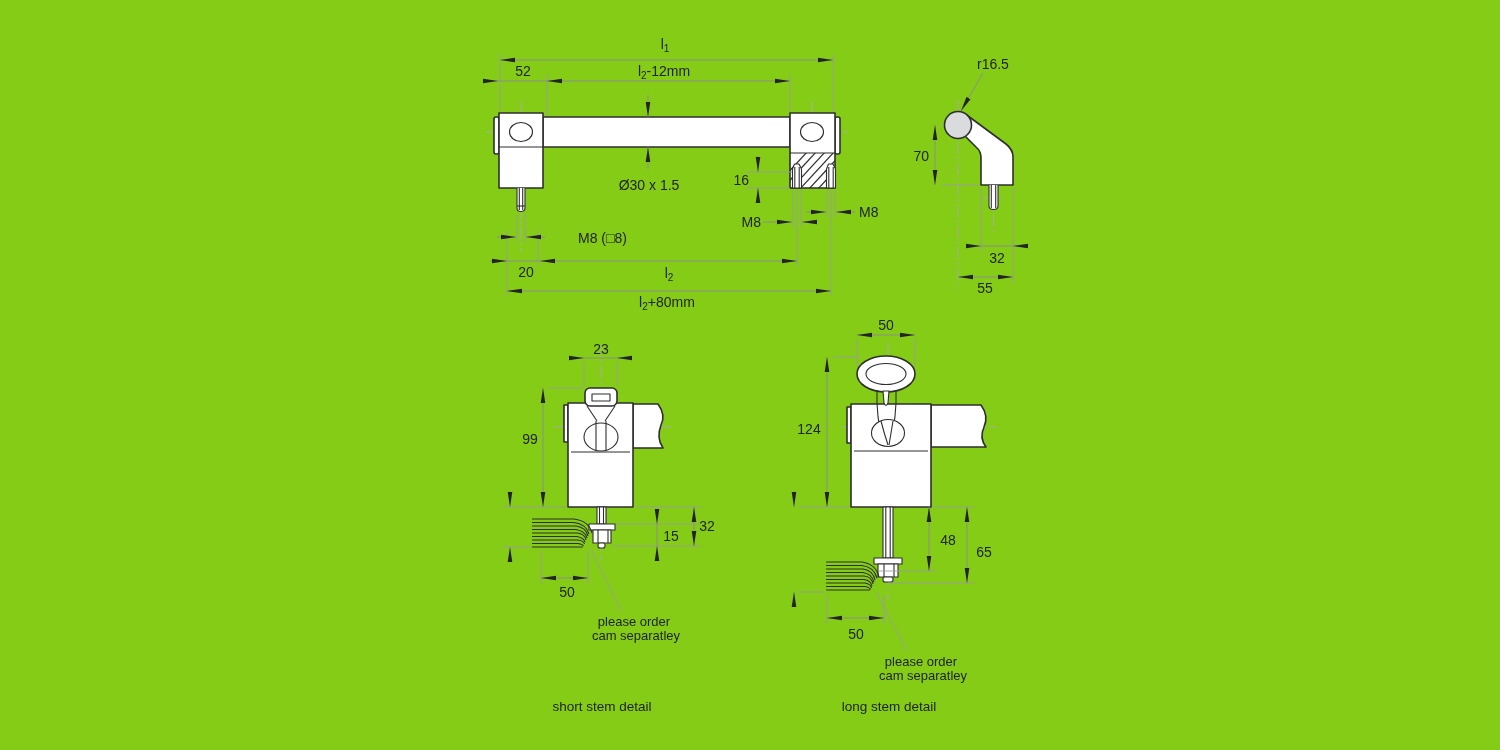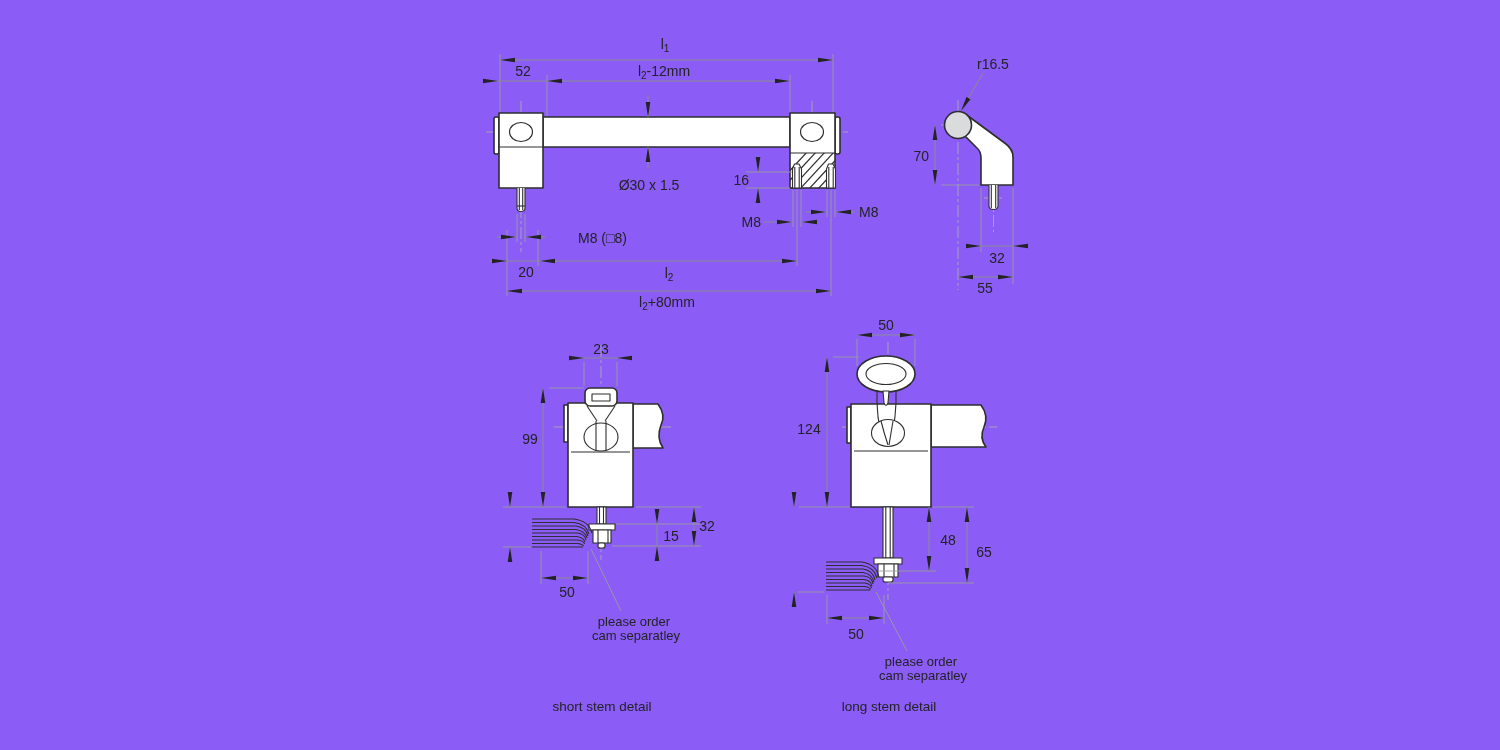--- a/index.html
+++ b/index.html
@@ -1,16 +1,16 @@
 <!DOCTYPE html>
 <html><head>
 <meta charset="utf-8">
 <style>
   html,body{margin:0;padding:0;background:#ffffff;}
-  .stage{position:relative;width:1500px;height:750px;background:#8b5cf6;overflow:hidden;}
+  .stage{position:relative;width:1500px;height:750px;background:#84cc16;overflow:hidden;}
   svg{display:block;}
   .obj{stroke:#2e2e30;stroke-width:1.6;fill:none;stroke-linejoin:round;stroke-linecap:round;}
   .obj2{stroke:#2e2e30;stroke-width:1.1;fill:none;stroke-linejoin:round;}
   .fw{fill:#ffffff;}
   .fg{fill:#dadbdc;}
   .dim{stroke:#8b8d90;stroke-width:1;fill:none;}
   .ext{stroke:#9b9da0;stroke-width:0.9;fill:none;}
   .cl{stroke:#a9abae;stroke-width:0.9;fill:none;stroke-dasharray:12 3 3 3;}
   .hid{stroke:#b0b2b5;stroke-width:0.9;fill:none;stroke-dasharray:5 3;}
   .hatch{stroke:#2e2e30;stroke-width:1.2;}

